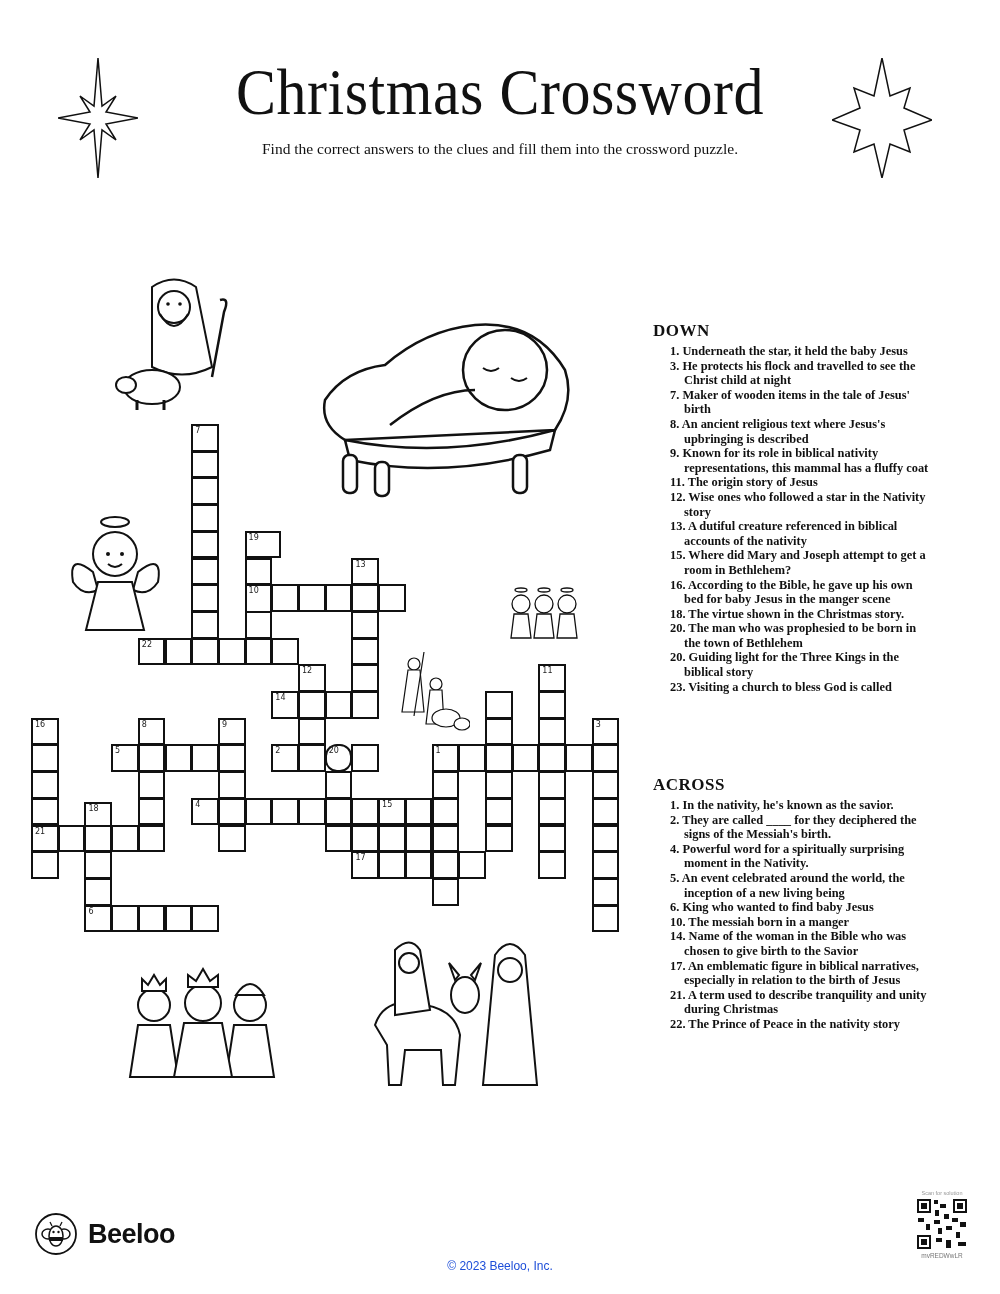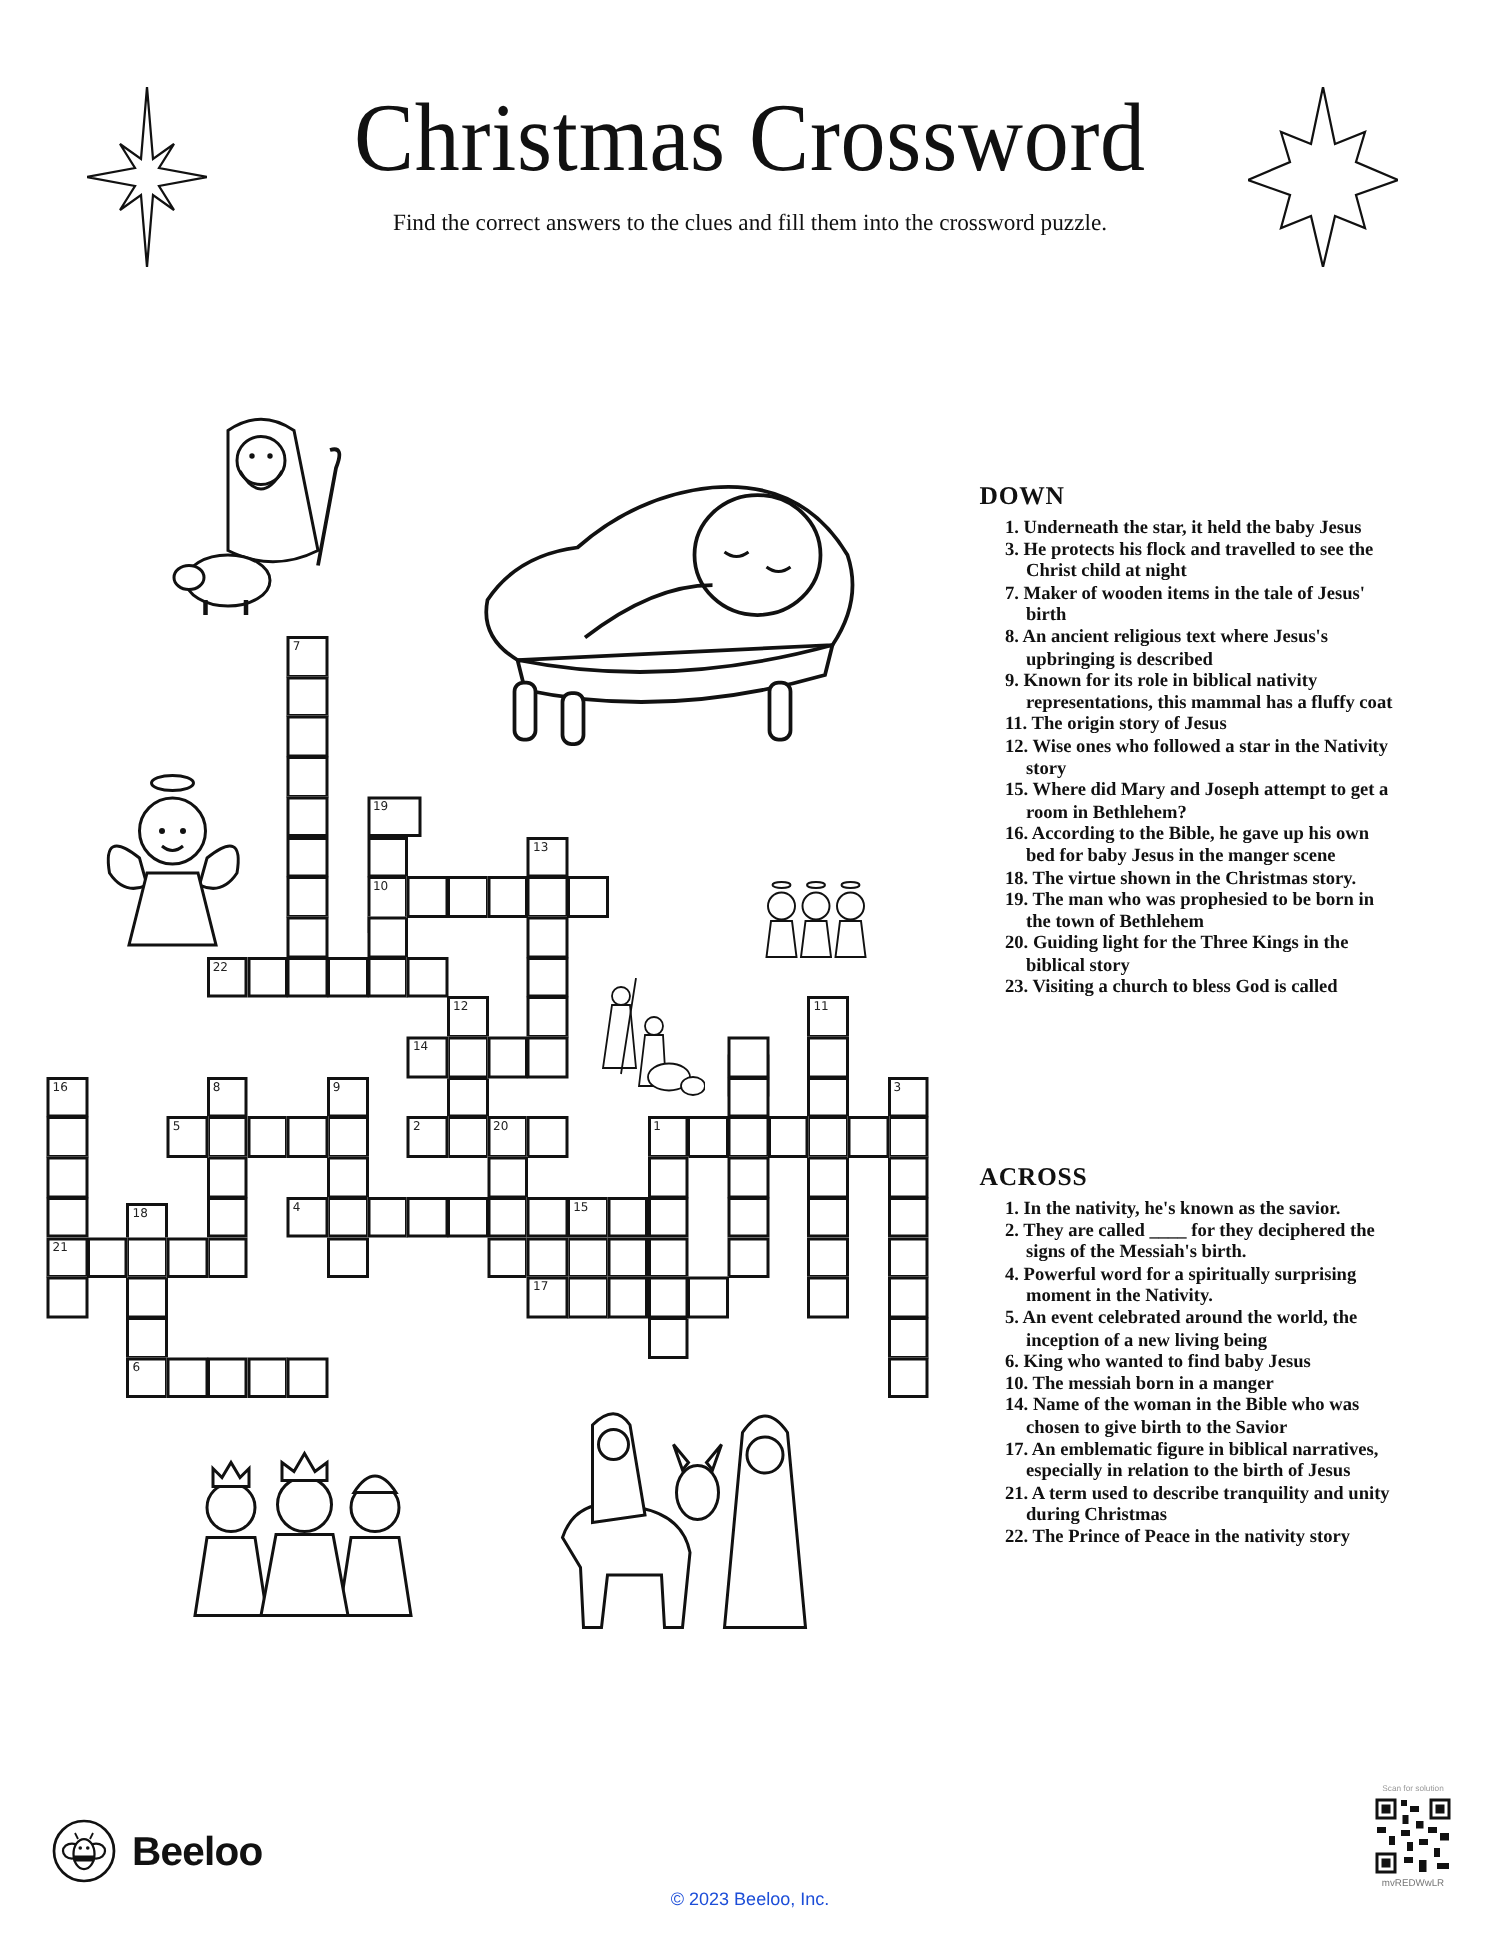--- a/index.html
+++ b/index.html
@@ -207,21 +207,21 @@
     <div class="cell" style="left: 512.6px; top: 745.4px; width: 27.7px; height: 27.7px;"></div>
     <div class="cell" style="left: 566px; top: 745.4px; width: 27.7px; height: 27.7px;"></div>
     <div class="cell" style="left: 432.5px; top: 772.1px; width: 27.7px; height: 27.7px;"></div>
     <div class="cell" style="left: 432.5px; top: 798.8px; width: 27.7px; height: 27.7px;"></div>
     <div class="cell" style="left: 432.5px; top: 825.5px; width: 27.7px; height: 27.7px;"></div>
     <div class="cell" style="left: 432.5px; top: 852.2px; width: 27.7px; height: 27.7px;"></div>
     <div class="cell" style="left: 432.5px; top: 878.9px; width: 27.7px; height: 27.7px;"></div>
     <div class="cell" style="left: 272.3px; top: 745.4px; width: 27.7px; height: 27.7px;">
       <span class="num">2</span>
     </div>
-    <div class="cell" style="left: 325.7px; top: 745.4px; width: 27.7px; height: 27.7px;">
+    <div class="cell" style="left: 325.7px; top: 745.4px; width: 27.7px; height: 27.7px; border-radius: 12px;">
       <span class="num">20</span>
     </div>
     <div class="cell" style="left: 352.4px; top: 745.4px; width: 27.7px; height: 27.7px;"></div>
     <div class="cell" style="left: 325.7px; top: 772.1px; width: 27.7px; height: 27.7px;"></div>
     <div class="cell" style="left: 325.7px; top: 798.8px; width: 27.7px; height: 27.7px;"></div>
     <div class="cell" style="left: 325.7px; top: 825.5px; width: 27.7px; height: 27.7px;"></div>
     <div class="cell" style="left: 32px; top: 718.7px; width: 27.7px; height: 27.7px;">
       <span class="num">16</span>
     </div>
     <div class="cell" style="left: 32px; top: 745.4px; width: 27.7px; height: 27.7px;"></div>
@@ -290,24 +290,25 @@
 <div class="clues" style="top:318px;">
   <h2>DOWN</h2>
   <div id="down-list">
       <div class="clue">1. Underneath the star, it held the baby Jesus</div>
       <div class="clue">3. He protects his flock and travelled to see the Christ child at night</div>
       <div class="clue">7. Maker of wooden items in the tale of Jesus' birth</div>
       <div class="clue">8. An ancient religious text where Jesus's upbringing is described</div>
       <div class="clue">9. Known for its role in biblical nativity representations, this mammal has a fluffy coat</div>
       <div class="clue">11. The origin story of Jesus</div>
       <div class="clue">12. Wise ones who followed a star in the Nativity story</div>
+      <div class="clue">13. A dutiful creature referenced in biblical accounts of the nativity</div>
       <div class="clue">15. Where did Mary and Joseph attempt to get a room in Bethlehem?</div>
       <div class="clue">16. According to the Bible, he gave up his own bed for baby Jesus in the manger scene</div>
       <div class="clue">18. The virtue shown in the Christmas story.</div>
-      <div class="clue">19. The man who was prophesied to be born in the town of Bethlehem</div>
+      <div class="clue">20. The man who was prophesied to be born in the town of Bethlehem</div>
       <div class="clue">20. Guiding light for the Three Kings in the biblical story</div>
       <div class="clue">23. Visiting a church to bless God is called</div>
     </div>
 </div>
 
 <div class="clues" style="top:772px;">
   <h2>ACROSS</h2>
   <div id="across-list">
       <div class="clue">1. In the nativity, he's known as the savior.</div>
       <div class="clue">2. They are called ____ for they deciphered the signs of the Messiah's birth.</div>

